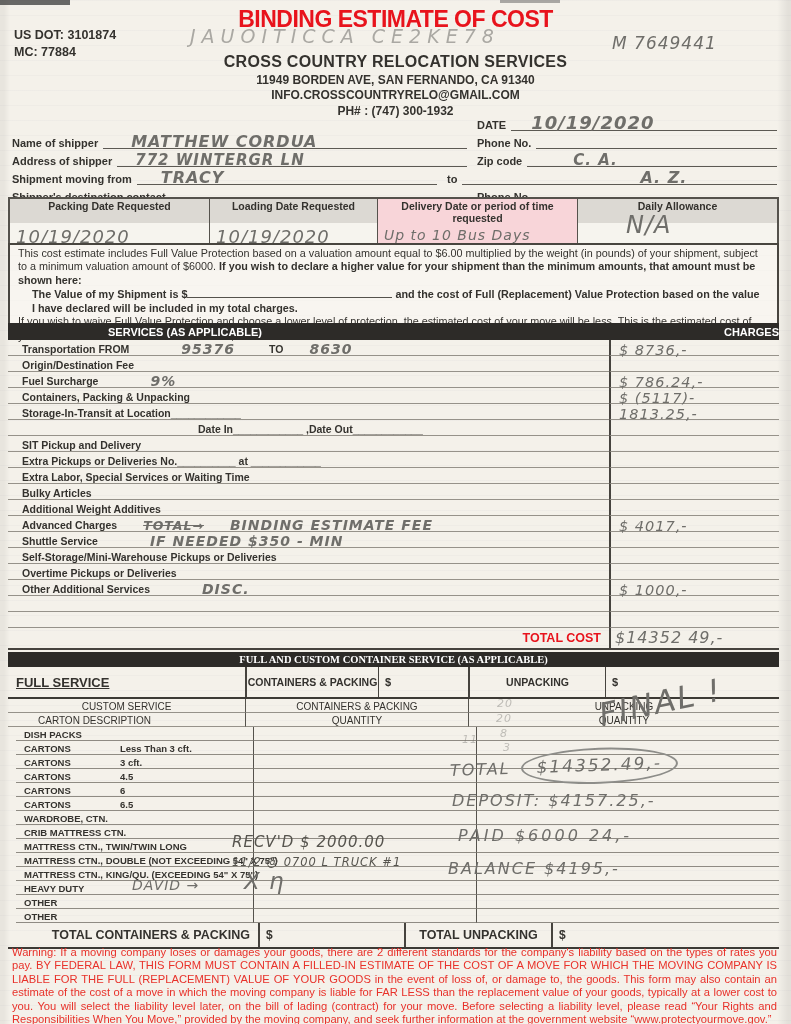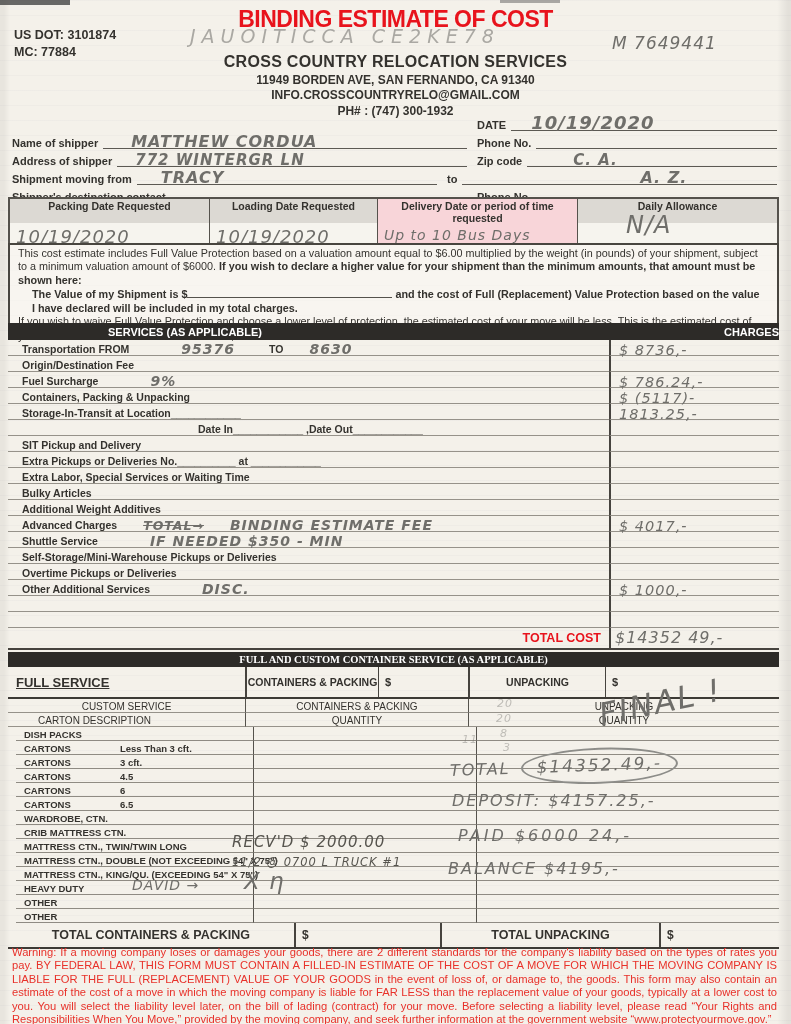--- a/index.html
+++ b/index.html
@@ -77,21 +77,21 @@
   .fs-c2,.fs-c4{justify-content:center;font-size:10.5px;border-left:2px solid #46433e;}
   .fs-c3,.fs-c5{padding-left:6px;font-size:11px;border-left:1.5px solid #46433e;}
   .ch-row{display:grid;grid-template-columns:237px 223px 1fr;height:14px;font-size:10px;font-weight:normal;}
   .ch-row>div{display:flex;align-items:flex-end;justify-content:center;border-bottom:1px solid #96928a;}
   .ch-row>div:nth-child(2),.ch-row>div:nth-child(3){border-left:1.5px solid #55524c;}
   .ct-row{display:grid;grid-template-columns:237px 223px 1fr;height:14px;margin-left:8px;}
   .ct-row>div{border-bottom:1px solid #8f8b83;}
   .ct-row>div:nth-child(2),.ct-row>div:nth-child(3){border-left:1.5px solid #55524c;}
   .ct-name{display:flex;align-items:flex-end;padding-left:8px;font-size:9.5px;font-weight:bold;white-space:nowrap;}
   .ct-name .nm{width:96px;flex:0 0 auto;}
-  .tot-row{display:grid;grid-template-columns:250px 148px 145px 1fr;height:24px;border-bottom:2px solid #3c3a35;gap:36px;}
+  .tot-row{display:grid;grid-template-columns:250px 148px 145px 1fr;height:24px;border-bottom:2px solid #3c3a35;}
   .tot-row>div{display:flex;align-items:center;font-weight:bold;}
   .tot-l{justify-content:flex-end;padding-right:8px;font-size:12.5px;}
   .tot-d{border-left:2px solid #46433e;border-right:2px solid #46433e;padding-left:6px;font-size:12px;}
   .tot-l2{justify-content:center;font-size:12.5px;}
   .tot-d2{border-left:2px solid #46433e;padding-left:6px;font-size:12px;}
   
   .ann{position:absolute;z-index:5;}
   .a-final{left:598px;top:684px;font-size:31px;transform:rotate(-12deg);letter-spacing:2px;}
   .a-total{left:450px;top:749px;transform:rotate(-2deg);font-size:16px;letter-spacing:2px;}
   .a-total .circle{display:inline-block;border:2px solid #8d8d89;border-radius:50%;

